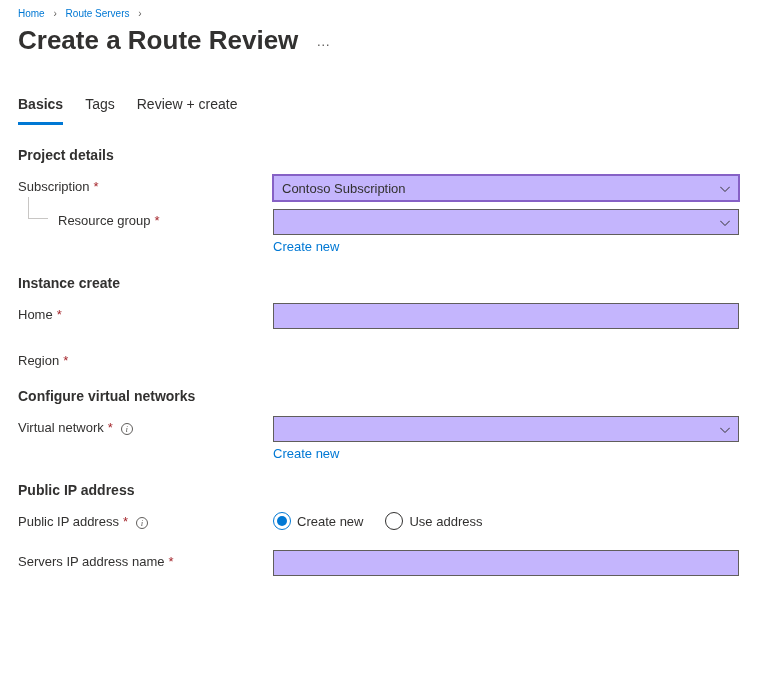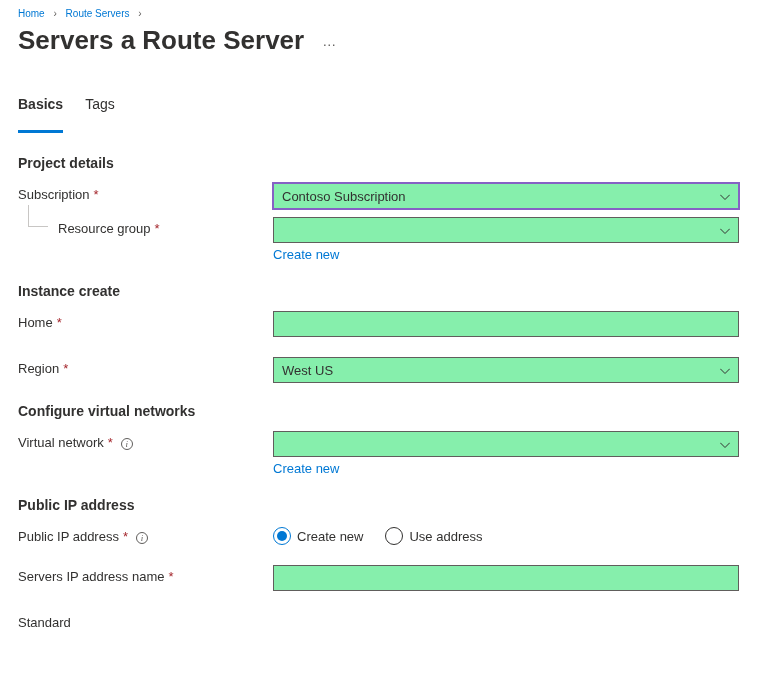--- a/index.html
+++ b/index.html
@@ -45,21 +45,21 @@
       cursor: pointer;
     }
     .tabs {
       display: flex;
       gap: 22px;
       border-bottom: none;
       margin-bottom: 22px;
     }
     .tab {
       font-size: 14px;
-      padding-bottom: 18px;
+      padding-bottom: 10px;
       cursor: pointer;
       color: #323130;
     }
     .tab.active {
       font-weight: 600;
       border-bottom: 3px solid #0078d4;
     }
     .section-title {
       font-size: 14px;
       font-weight: 600;
@@ -110,21 +110,21 @@
       font-style: italic;
       font-family: serif;
     }
     .form-control {
       flex: 1;
     }
     .dropdown, .text-input {
       width: 100%;
       height: 26px;
       border: 1px solid #605e5c;
-      background: #86efac;
+      background: #c4b5fd;
       padding: 0 28px 0 8px;
       font-size: 13px;
       color: #323130;
       position: relative;
       display: flex;
       align-items: center;
       cursor: pointer;
     }
     .dropdown.focused {
       border: 1px solid #8661c5;
@@ -197,27 +197,28 @@
 <body>
 
 <div class="breadcrumb">
   <a>Home</a>
   <span class="sep">›</span>
   <a>Route Servers</a>
   <span class="sep">›</span>
 </div>
 
 <div class="title-row">
-  <h1>Servers a Route Server</h1>
+  <h1>Create a Route Review</h1>
   <span class="more">…</span>
 </div>
 
 <div class="tabs">
   <div class="tab active">Basics</div>
   <div class="tab">Tags</div>
+  <div class="tab">Review + create</div>
 </div>
 
 <div class="section-title">Project details</div>
 
 <div class="form-row">
   <div class="form-label">
     <span>Subscription</span>
       <span class="req">*</span>
   </div>
   <div class="form-control">
@@ -265,30 +266,20 @@
     </div>
   </div>
 </div>
 
 <div class="spacer"></div>
 
 <div class="form-row">
   <div class="form-label">
     <span>Region</span>
       <span class="req">*</span>
-  </div>
-  <div class="form-control">
-    <div class="dropdown">
-      <span>West US</span>
-      <span class="chevron">
-        <svg class="chevron-down" viewBox="0 0 10 6">
-            <path d="M0 0 L5 5 L10 0" fill="none" stroke="#323130" stroke-width="1"></path>
-          </svg>
-      </span>
-    </div>
   </div>
 </div>
 
 <div class="spacer"></div>
 <div class="section-title">Configure virtual networks</div>
 
 <div class="form-row">
   <div class="form-label">
     <span>Virtual network</span>
       <span class="req">*</span>
@@ -340,18 +331,15 @@
   <div class="form-control">
     <div class="text-input">
       <span></span>
     </div>
   </div>
 </div>
 
 <div class="spacer"></div>
 
 <div class="form-row">
-  <div class="form-control">
-    <div class="static-value">Standard</div>
-  </div>
 </div>
 
 <div class="spacer"></div>
 
 </body></html>

